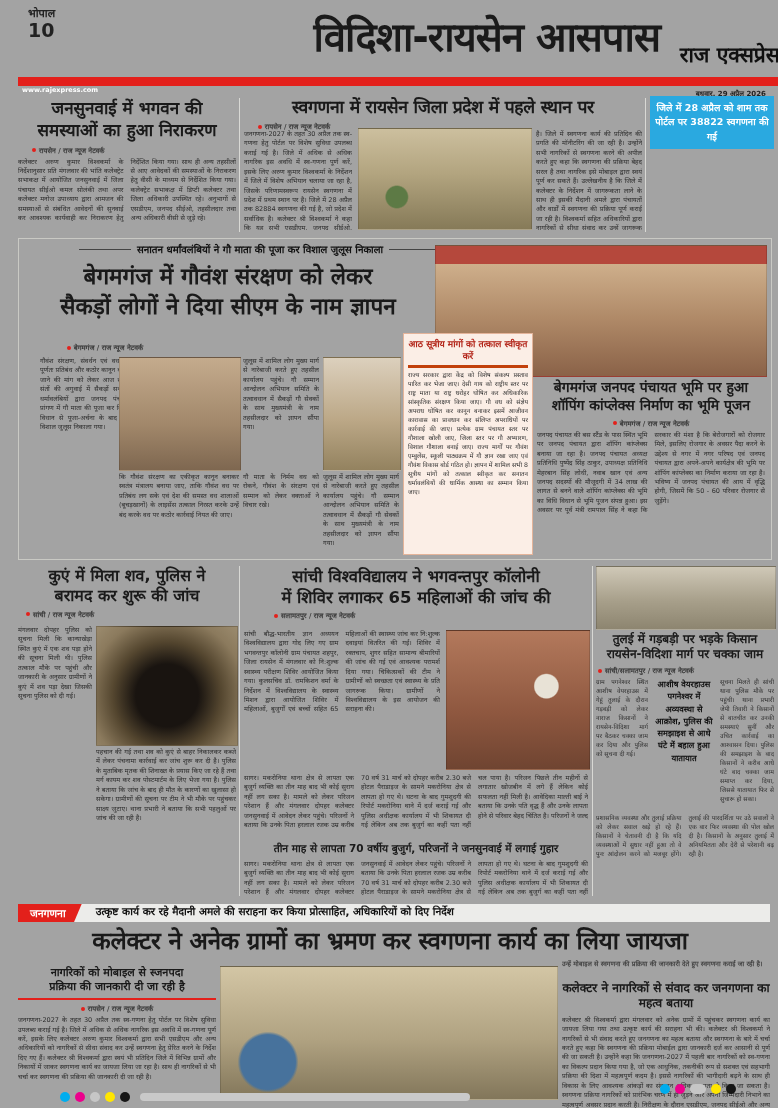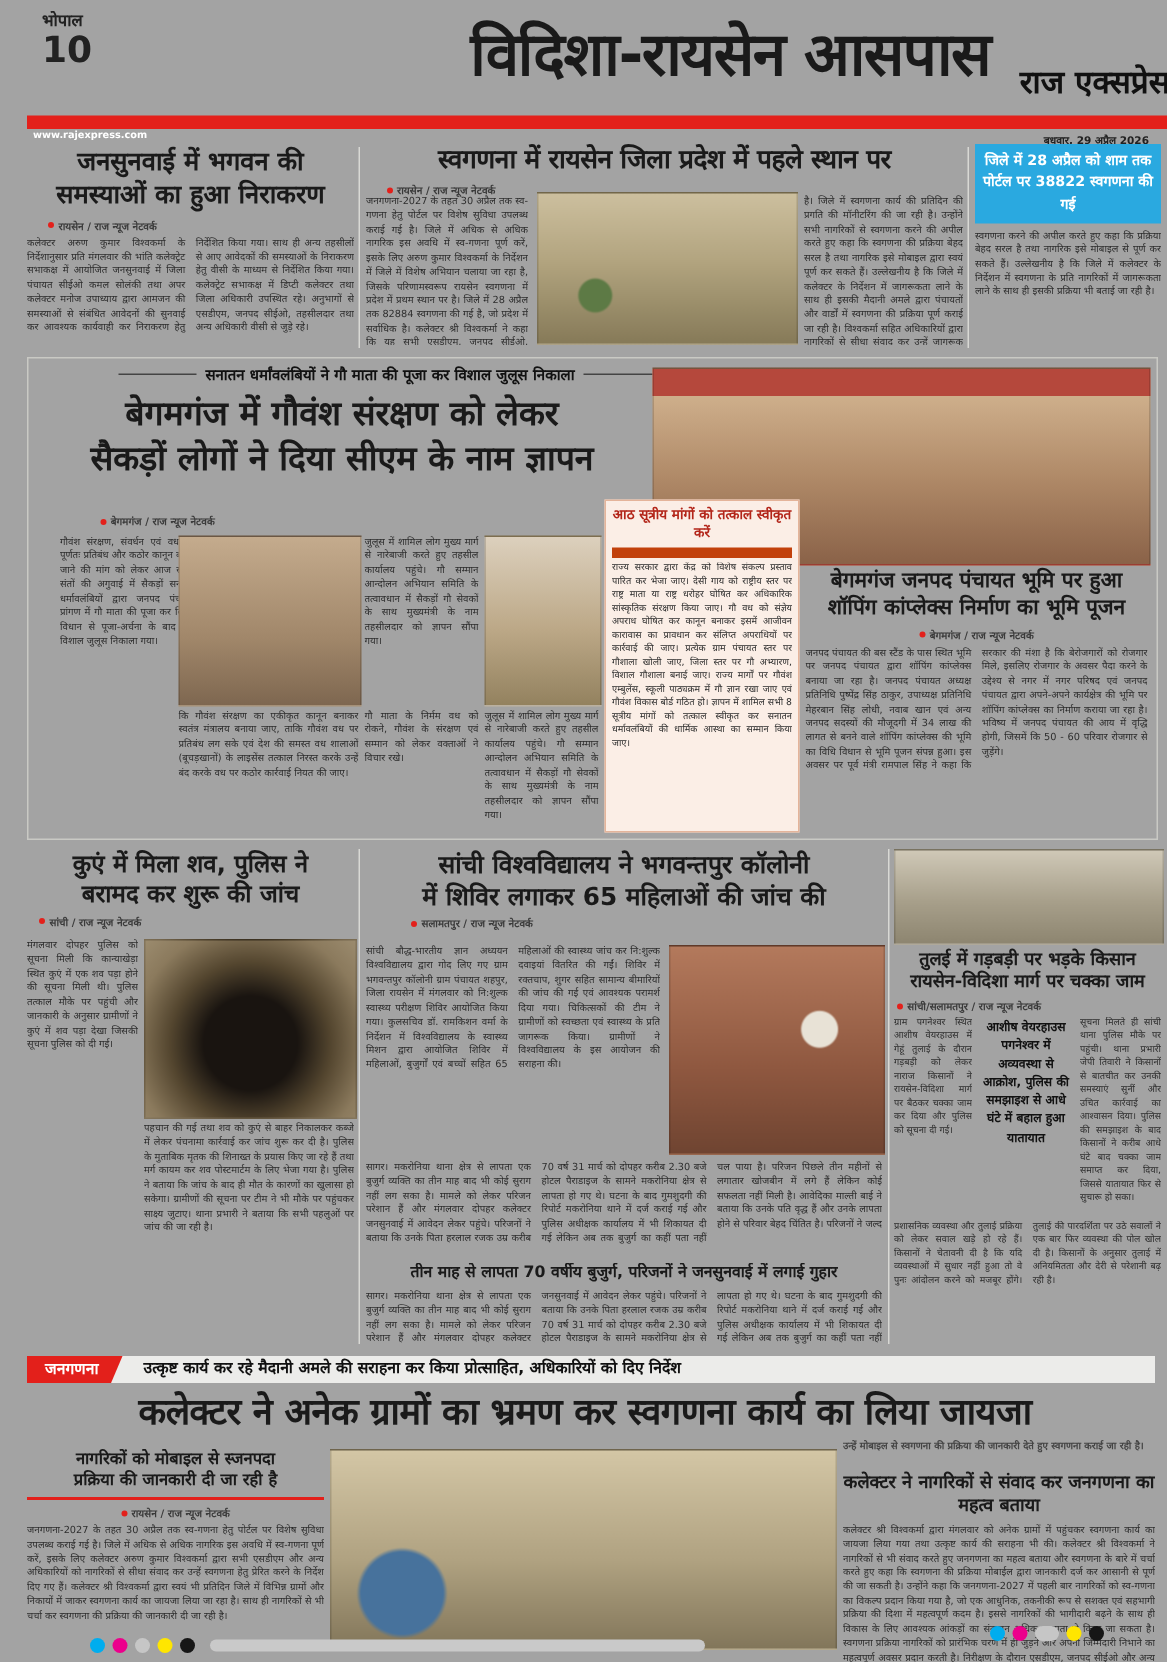--- a/index.html
+++ b/index.html
@@ -35,21 +35,21 @@
   .c-yel{background:#ffe600;} .c-blk{background:#161616;}
   .clip1{white-space:nowrap;overflow:hidden;}
 </style>
 </head>
 <body>
 
 <div class="page">
 
   <div class="abs" style="left:28px;top:8px;line-height:1;">
     <div style="font-size:11px;font-weight:700;">भोपाल</div>
-    <div style="font-size:24px;font-weight:800;margin-top:2px;">10</div>
+    <div style="font-size:19px;font-weight:800;margin-top:2px;">10</div>
   </div>
   <div class="abs hl" style="left:100px;top:12px;width:560px;font-size:40px;letter-spacing:-1px;text-align:right;">विदिशा-रायसेन आसपास</div>
   <div class="abs" style="right:32px;top:40px;font-size:21px;font-weight:800;color:#111;">राज एक्सप्रेस</div>
   <div class="abs" style="left:18px;right:26px;top:77px;height:9px;background:var(--red);">
     <span style="color:#fff;font-size:6.5px;font-weight:700;line-height:9px;padding-left:4px;display:inline-block;">www.rajexpress.com</span>
   </div>
   <div class="abs" style="right:46px;top:89px;font-size:7px;font-weight:700;">बुधवार, 29 अप्रैल 2026</div>
   <div class="abs" style="right:8px;top:84px;width:13px;height:13px;background:var(--red);"></div>
 
   <div class="vline" style="left:239px;top:98px;height:134px;"></div>
@@ -73,21 +73,20 @@
       <span class="dot"></span>
       <span>रायसेन / राज न्यूज नेटवर्क</span>
     </div>
     <div class="body-txt" style="position:absolute;left:0;top:34px;width:108px;height:100px;">जनगणना-2027 के तहत 30 अप्रैल तक स्व-गणना हेतु पोर्टल पर विशेष सुविधा उपलब्ध कराई गई है। जिले में अधिक से अधिक नागरिक इस अवधि में स्व-गणना पूर्ण करें, इसके लिए अरुण कुमार विश्वकर्मा के निर्देशन में जिले में विशेष अभियान चलाया जा रहा है, जिसके परिणामस्वरूप रायसेन स्वगणना में प्रदेश में प्रथम स्थान पर है। जिले में 28 अप्रैल तक 82884 स्वगणना की गई है, जो प्रदेश में सर्वाधिक है। कलेक्टर श्री विश्वकर्मा ने कहा कि यह सभी एसडीएम, जनपद सीईओ, तहसीलदार सहित अन्य विभागों के अधिकारियों-कर्मचारियों तथा नागरिकों के अथक परिश्रम और सहयोग का परिणाम है।</div>
     <div class="photo ph-village" style="left:114px;top:32px;width:172px;height:100px;"></div>
     <div class="body-txt" style="position:absolute;left:292px;top:34px;width:106px;height:100px;">है। जिले में स्वगणना कार्य की प्रतिदिन की प्रगति की मॉनीटरिंग की जा रही है। उन्होंने सभी नागरिकों से स्वगणना करने की अपील करते हुए कहा कि स्वगणना की प्रक्रिया बेहद सरल है तथा नागरिक इसे मोबाइल द्वारा स्वयं पूर्ण कर सकते हैं। उल्लेखनीय है कि जिले में कलेक्टर के निर्देशन में जागरूकता लाने के साथ ही इसकी मैदानी अमले द्वारा पंचायतों और वार्डों में स्वगणना की प्रक्रिया पूर्ण कराई जा रही है। विश्वकर्मा सहित अधिकारियों द्वारा नागरिकों से सीधा संवाद कर उन्हें जागरूक किया जा रहा है।</div>
   </section>
 
   <aside class="abs" style="left:650px;top:96px;width:124px;height:138px;">
     <div style="background:var(--blue);color:#fff;font-size:9.5px;font-weight:800;text-align:center;line-height:1.5;padding:5px 4px;">जिले में 28 अप्रैल को शाम तक पोर्टल पर 38822 स्वगणना की गई</div>
-    <div class="body-txt" style="margin-top:4px;height:64px;">स्वगणना करने की अपील करते हुए कहा कि प्रक्रिया बेहद सरल है तथा नागरिक इसे मोबाइल से पूर्ण कर सकते हैं। उल्लेखनीय है कि जिले में कलेक्टर के निर्देशन में स्वगणना के प्रति नागरिकों में जागरूकता लाने के साथ ही इसकी प्रक्रिया भी बताई जा रही है।</div>
   </aside>
 
   <section class="abs" style="left:18px;top:238px;width:752px;height:320px;border:1px solid #c9c9c4;">
     <div class="kicker-wrap abs" style="left:60px;right:330px;top:3px;">
       <span style="font-size:10px;font-weight:700;color:#111;">सनातन धर्मांवलंबियों ने गौ माता की पूजा कर विशाल जुलूस निकाला</span>
     </div>
     <div class="hl" style="position:absolute;left:6px;top:22px;width:406px;font-size:22.5px;line-height:1.35;">
       <div>बेगमगंज में गौवंश संरक्षण को लेकर</div>
       <div>सैकड़ों लोगों ने दिया सीएम के नाम ज्ञापन</div>
     </div>
@@ -99,21 +98,21 @@
     </div>
     <div class="body-txt" style="position:absolute;left:21px;top:118px;width:90px;height:194px;">गौवंश संरक्षण, संवर्धन एवं वध पर पूर्णतः प्रतिबंध और कठोर कानून बनाए जाने की मांग को लेकर आज साधु-संतों की अगुवाई में सैकड़ों सनातन धर्मावलंबियों द्वारा जनपद पंचायत प्रांगण में गौ माता की पूजा कर विधि-विधान से पूजा-अर्चना के बाद एक विशाल जुलूस निकाला गया।</div>
     <div class="photo ph-memo" style="left:100px;top:118px;width:120px;height:112px;"></div>
     <div class="body-txt" style="position:absolute;left:100px;top:234px;width:120px;height:80px;">कि गौवंश संरक्षण का एकीकृत कानून बनाकर स्वतंत्र मंत्रालय बनाया जाए, ताकि गौवंश वध पर प्रतिबंध लग सके एवं देश की समस्त वध शालाओं (बूचड़खानों) के लाइसेंस तत्काल निरस्त करके उन्हें बंद करके वध पर कठोर कार्रवाई नियत की जाए।</div>
     <div class="body-txt" style="position:absolute;left:224px;top:118px;width:76px;height:112px;">जुलूस में शामिल लोग मुख्य मार्ग से नारेबाजी करते हुए तहसील कार्यालय पहुंचे। गौ सम्मान आन्दोलन अभियान समिति के तत्वावधान में सैकड़ों गौ सेवकों के साथ मुख्यमंत्री के नाम तहसीलदार को ज्ञापन सौंपा गया।</div>
     <div class="body-txt" style="position:absolute;left:224px;top:234px;width:76px;height:80px;">गौ माता के निर्मम वध को रोकने, गौवंश के संरक्षण एवं सम्मान को लेकर वक्ताओं ने विचार रखे।</div>
     <div class="photo ph-sadhu" style="left:304px;top:118px;width:76px;height:112px;"></div>
     <div class="body-txt" style="position:absolute;left:304px;top:234px;width:76px;height:80px;">जुलूस में शामिल लोग मुख्य मार्ग से नारेबाजी करते हुए तहसील कार्यालय पहुंचे। गौ सम्मान आन्दोलन अभियान समिति के तत्वावधान में सैकड़ों गौ सेवकों के साथ मुख्यमंत्री के नाम तहसीलदार को ज्ञापन सौंपा गया।</div>
 
     <div class="abs" style="left:384px;top:94px;width:130px;height:222px;background:#fbeee6;border:1px solid #e4b49a;box-sizing:border-box;padding:4px;">
-      <div style="font-size:9px;font-weight:800;color:#b3261a;text-align:center;line-height:1.35;border-bottom:7px solid #c2410c;padding-bottom:3px;margin-bottom:3px;">आठ सूत्रीय मांगों को तत्काल स्वीकृत करें</div>
+      <div style="font-size:9px;font-weight:800;color:#b3261a;text-align:center;line-height:1.35;border-bottom:3px solid #c2410c;padding-bottom:3px;margin-bottom:3px;">आठ सूत्रीय मांगों को तत्काल स्वीकृत करें</div>
       <div class="body-txt" style="font-size:6.2px;height:176px;">राज्य सरकार द्वारा केंद्र को विशेष संकल्प प्रस्ताव पारित कर भेजा जाए। देसी गाय को राष्ट्रीय स्तर पर राष्ट्र माता या राष्ट्र धरोहर घोषित कर अधिकारिक सांस्कृतिक संरक्षण किया जाए। गौ वध को संज्ञेय अपराध घोषित कर कानून बनाकर इसमें आजीवन कारावास का प्रावधान कर संलिप्त अपराधियों पर कार्रवाई की जाए। प्रत्येक ग्राम पंचायत स्तर पर गौशाला खोली जाए, जिला स्तर पर गौ अभ्यारण, विशाल गौशाला बनाई जाए। राज्य मार्गों पर गौवंश एम्बुलेंस, स्कूली पाठ्यक्रम में गौ ज्ञान रखा जाए एवं गौवंश विकास बोर्ड गठित हो। ज्ञापन में शामिल सभी 8 सूत्रीय मांगों को तत्काल स्वीकृत कर सनातन धर्मावलंबियों की धार्मिक आस्था का सम्मान किया जाए।</div>
     </div>
 
     <div class="abs" style="left:518px;top:140px;width:228px;">
       <div class="hl" style="font-size:14px;">
         <div>बेगमगंज जनपद पंचायत भूमि पर हुआ</div>
         <div>शॉपिंग कांप्लेक्स निर्माण का भूमि पूजन</div>
       </div>
       <div class="byline" style="margin:4px 0 3px;">
         <span class="dot"></span>

